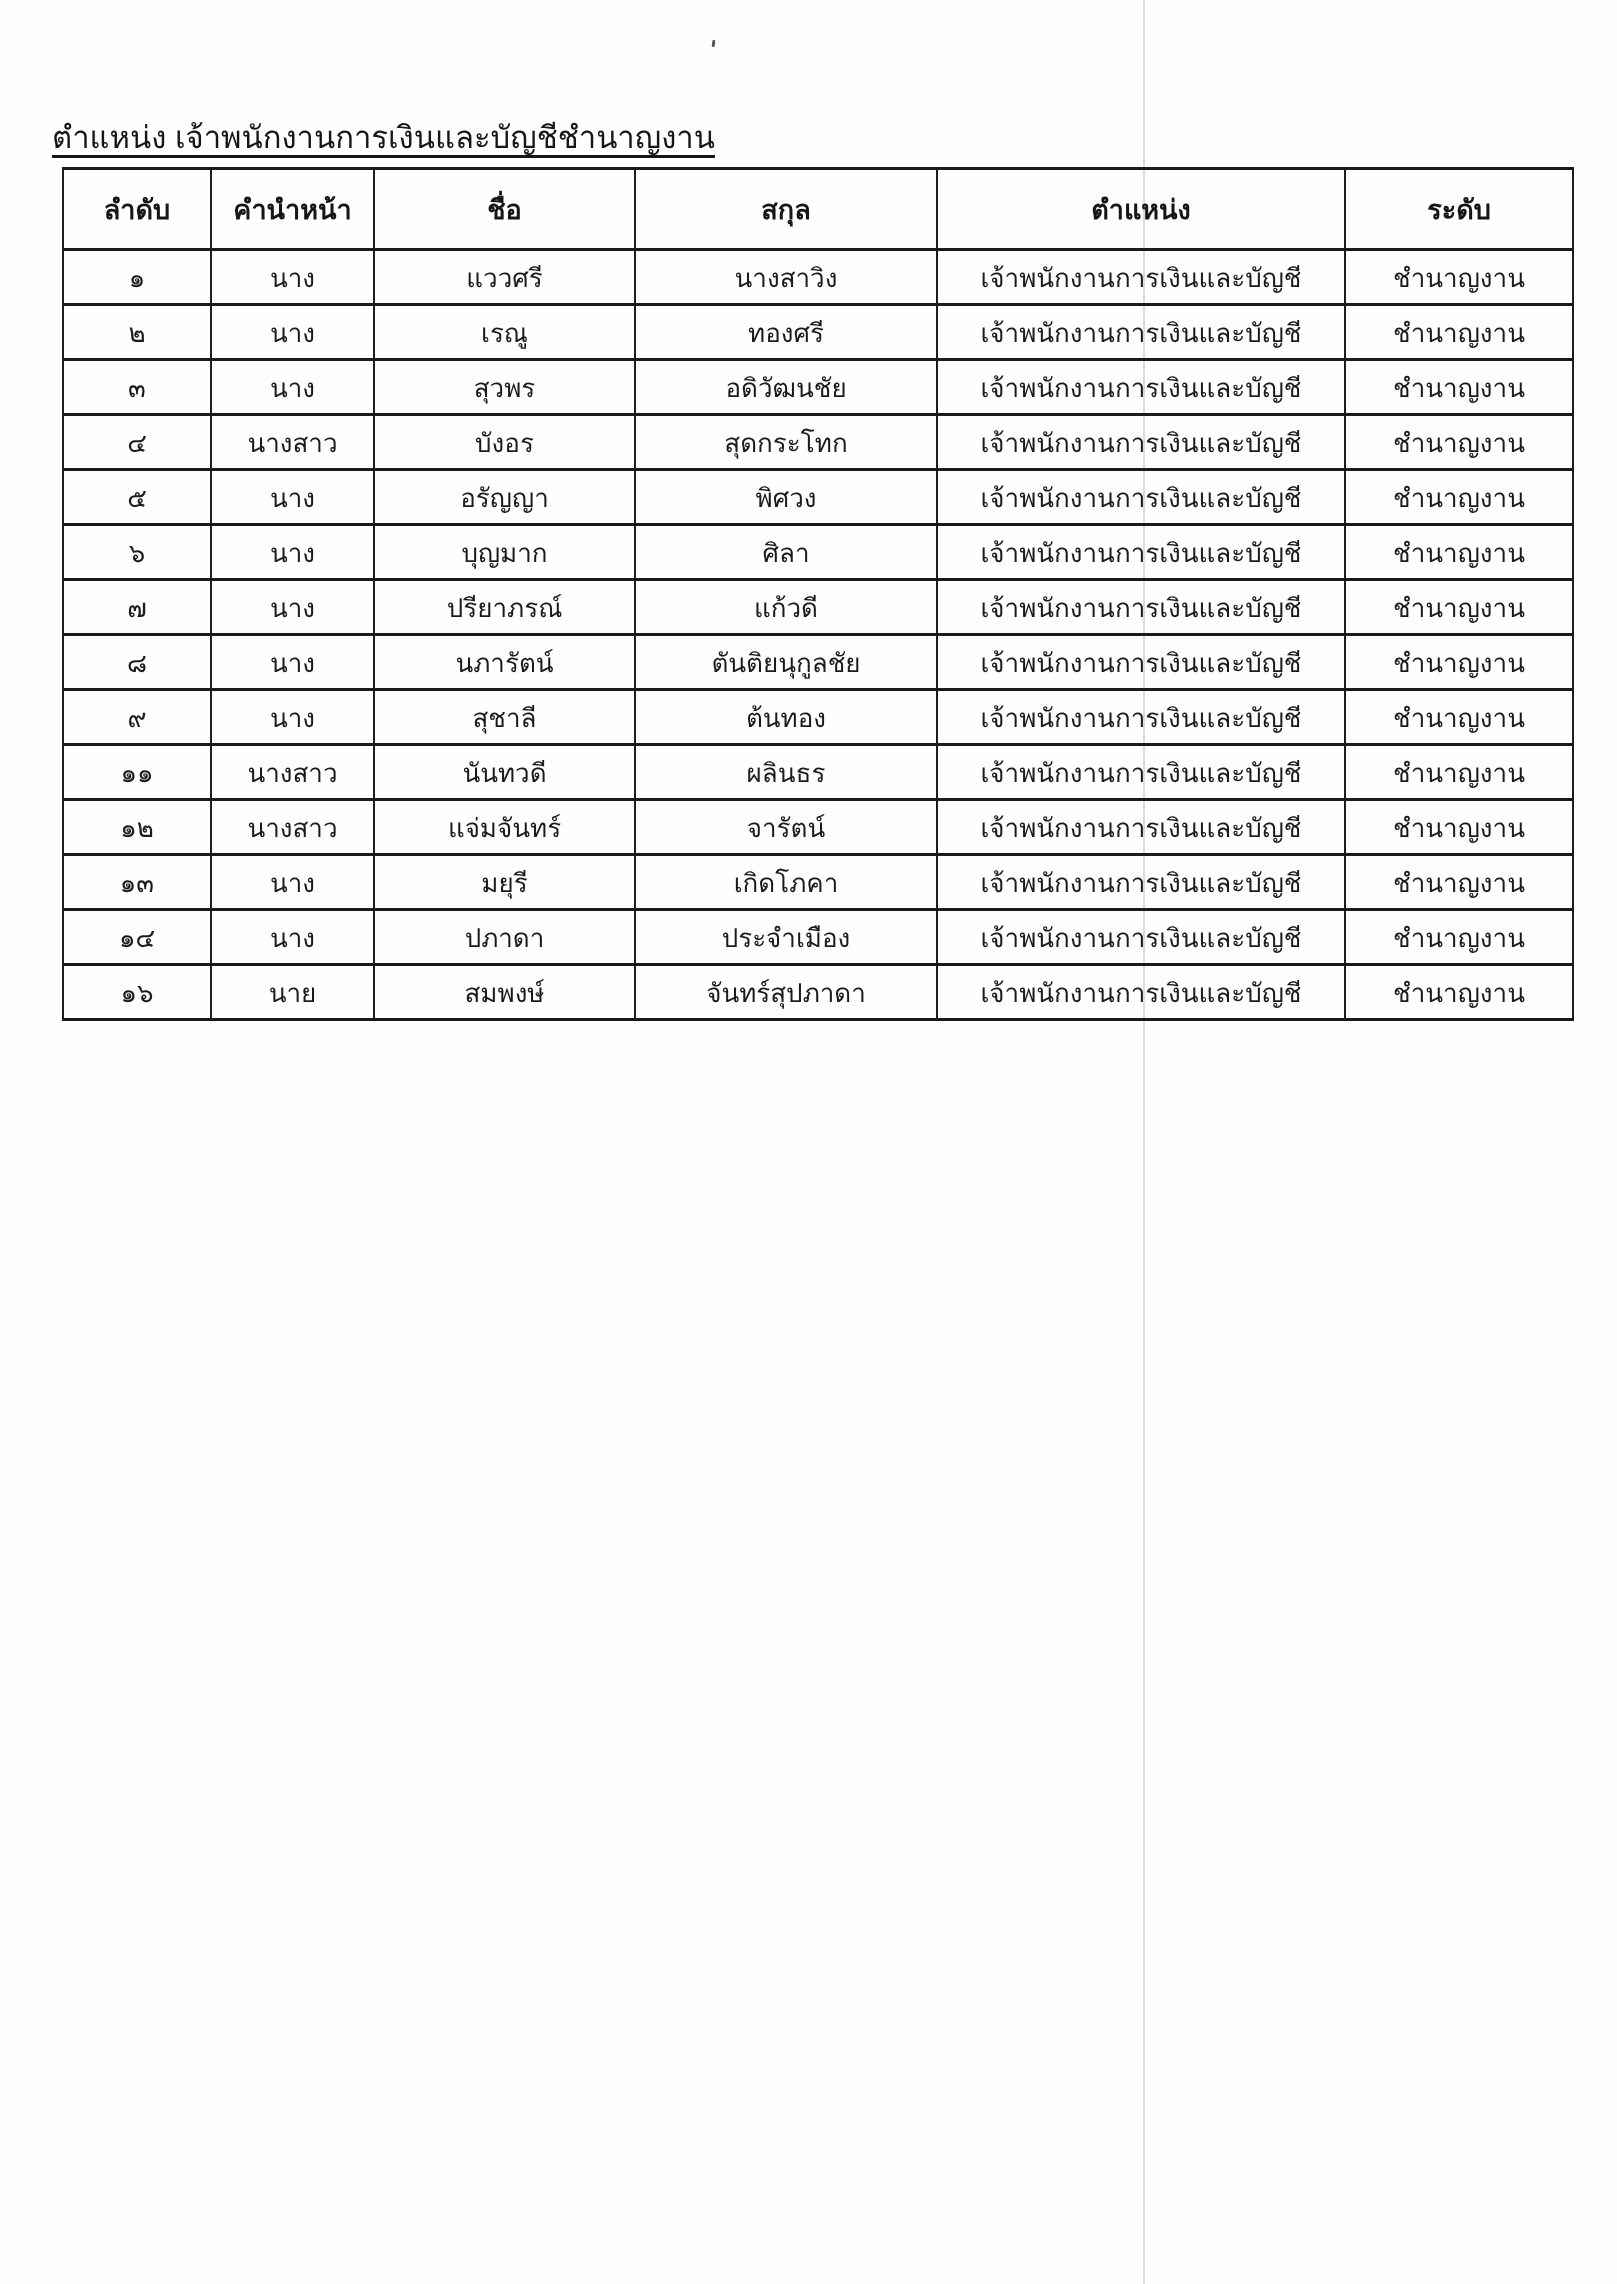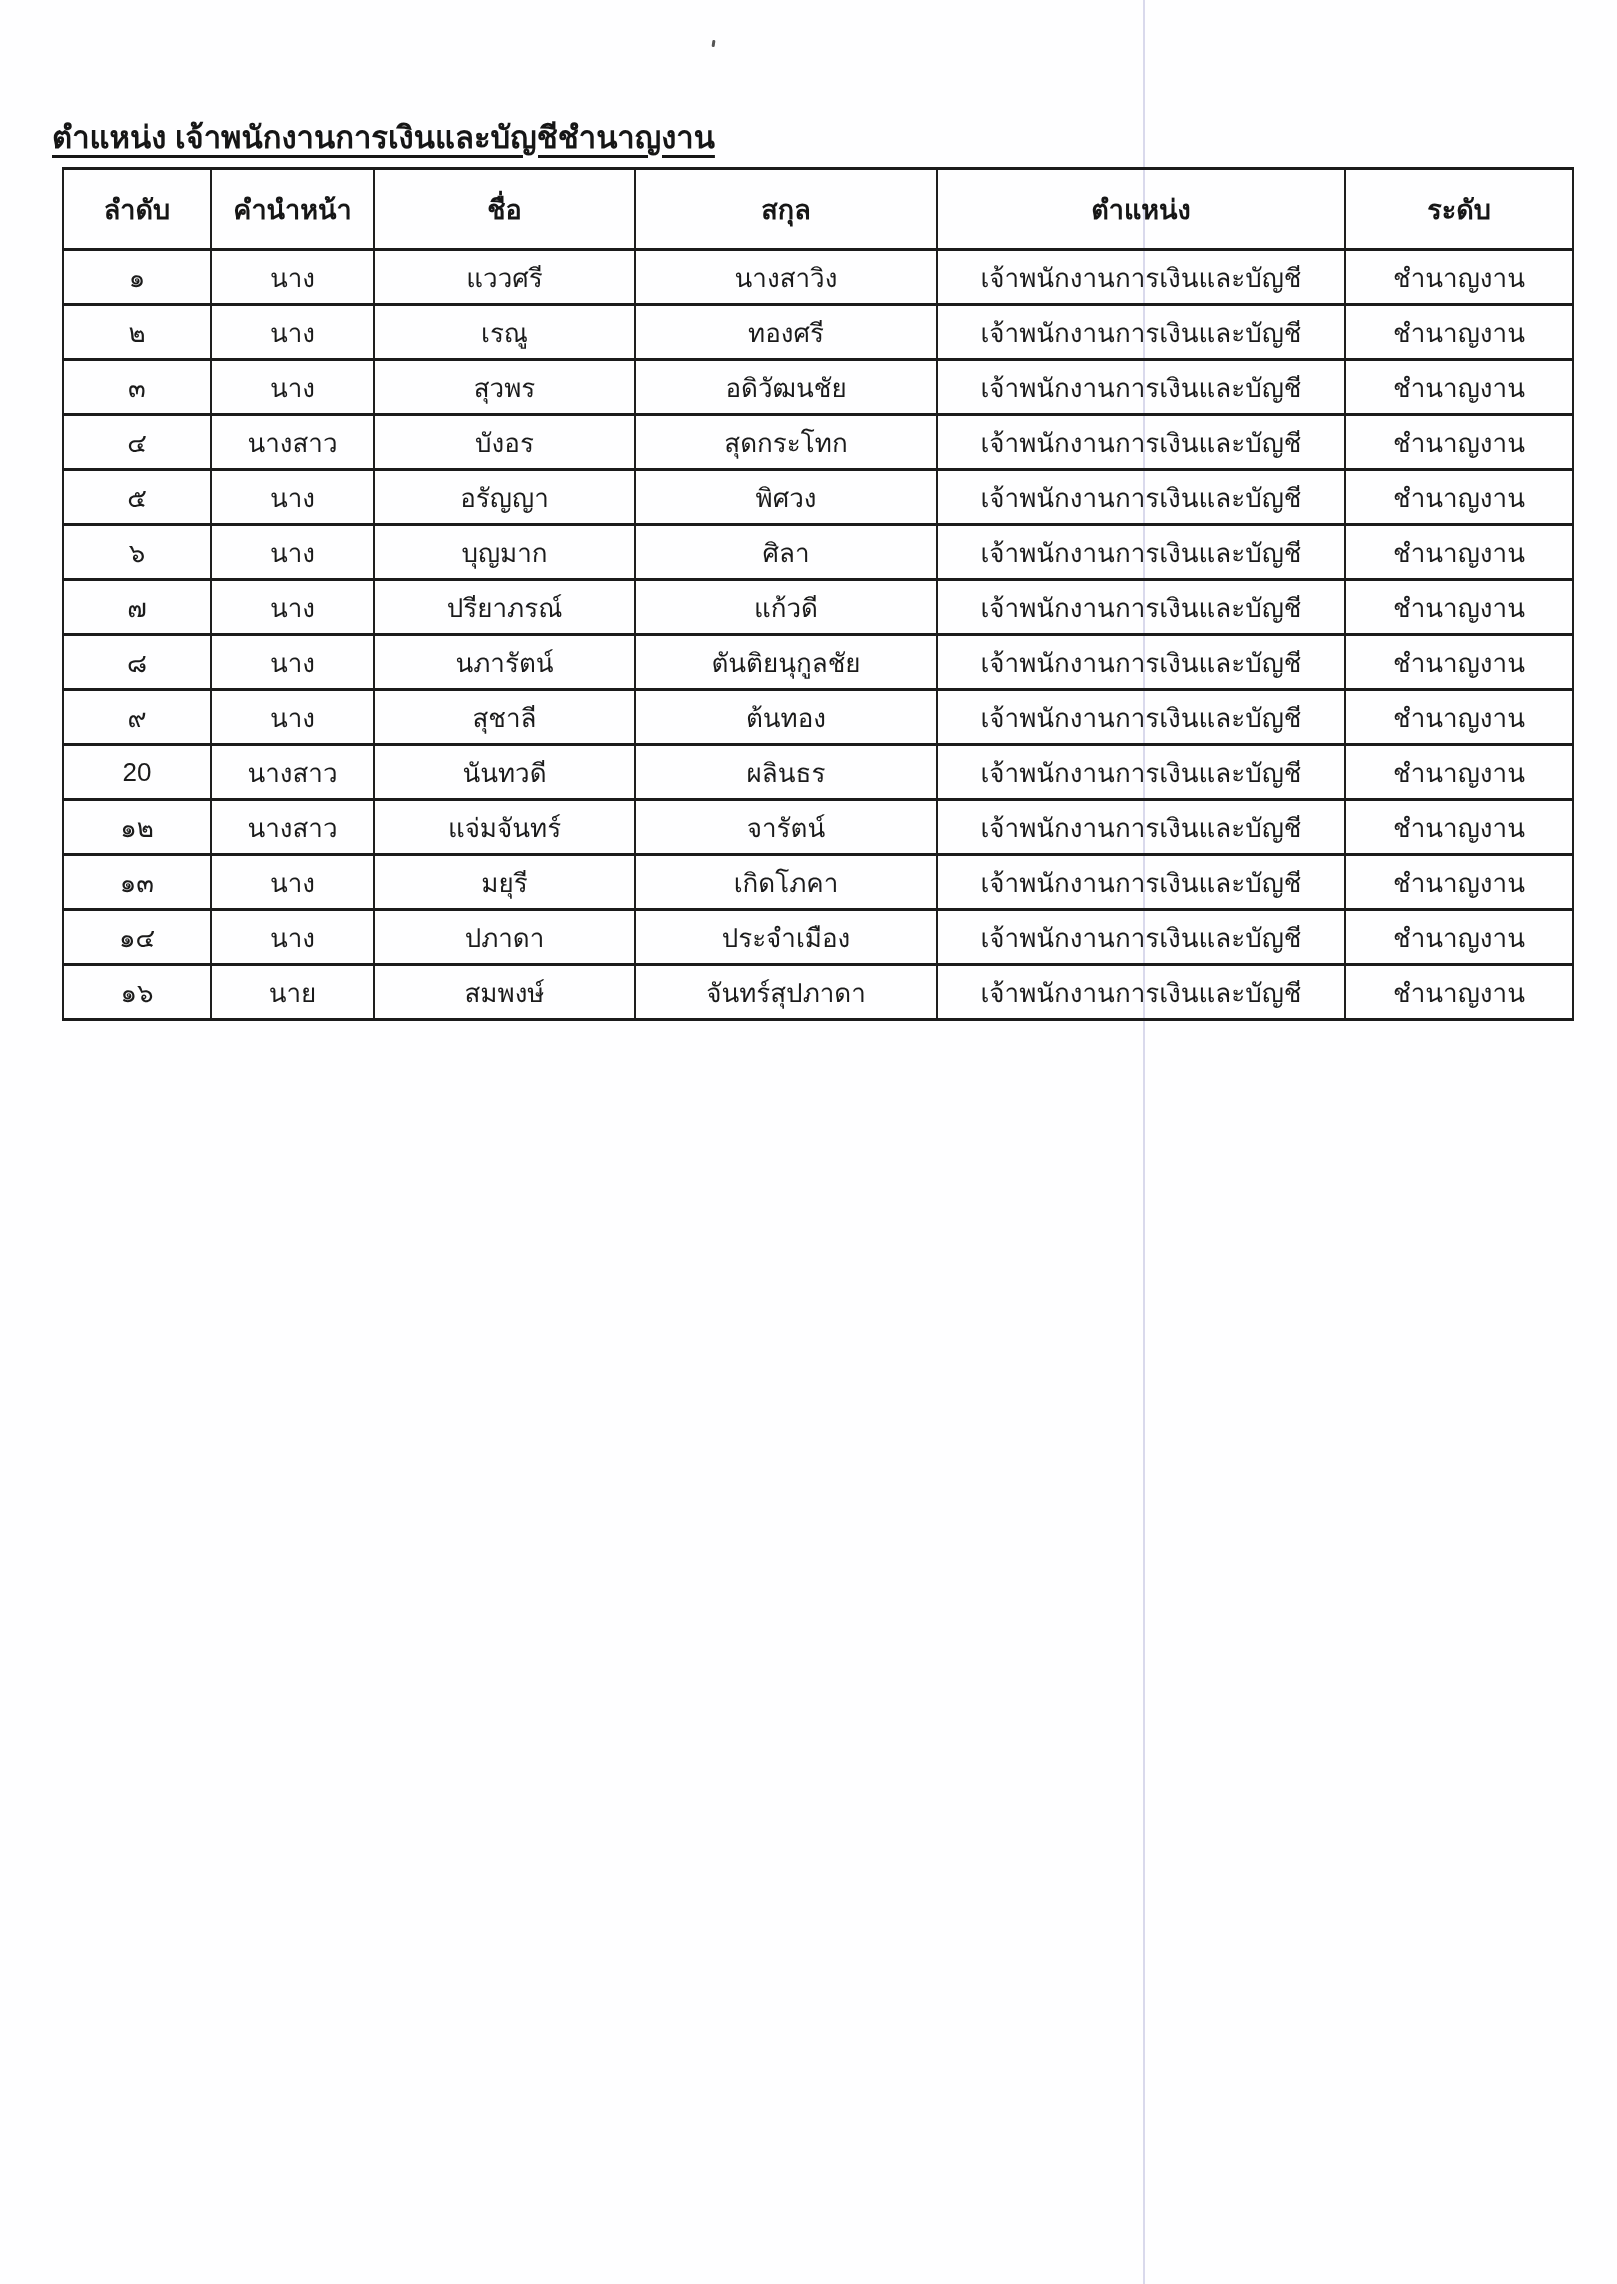--- a/index.html
+++ b/index.html
@@ -34,21 +34,21 @@
     background: #555;
     border-radius: 1.3px;
     transform: rotate(8deg);
     z-index: 1;
   }
   .doc-title {
     position: absolute;
     left: 52px;
     top: 112px;
     font-size: 31px;
-    font-weight: bold;
+    font-weight: normal;
     letter-spacing: 0px;
     color: #161616;
     text-decoration: underline;
     text-decoration-thickness: 3.3px;
     text-underline-offset: 6.5px;
     white-space: nowrap;
     z-index: 2;
   }
   table.personnel {
     position: absolute;
@@ -185,21 +185,21 @@
       </tr>
       <tr>
         <td>๙</td>
         <td>นาง</td>
         <td>สุชาลี</td>
         <td>ต้นทอง</td>
         <td>เจ้าพนักงานการเงินและบัญชี</td>
         <td>ชำนาญงาน</td>
       </tr>
       <tr>
-        <td>20</td>
+        <td>๑๑</td>
         <td>นางสาว</td>
         <td>นันทวดี</td>
         <td>ผลินธร</td>
         <td>เจ้าพนักงานการเงินและบัญชี</td>
         <td>ชำนาญงาน</td>
       </tr>
       <tr>
         <td>๑๒</td>
         <td>นางสาว</td>
         <td>แจ่มจันทร์</td>

